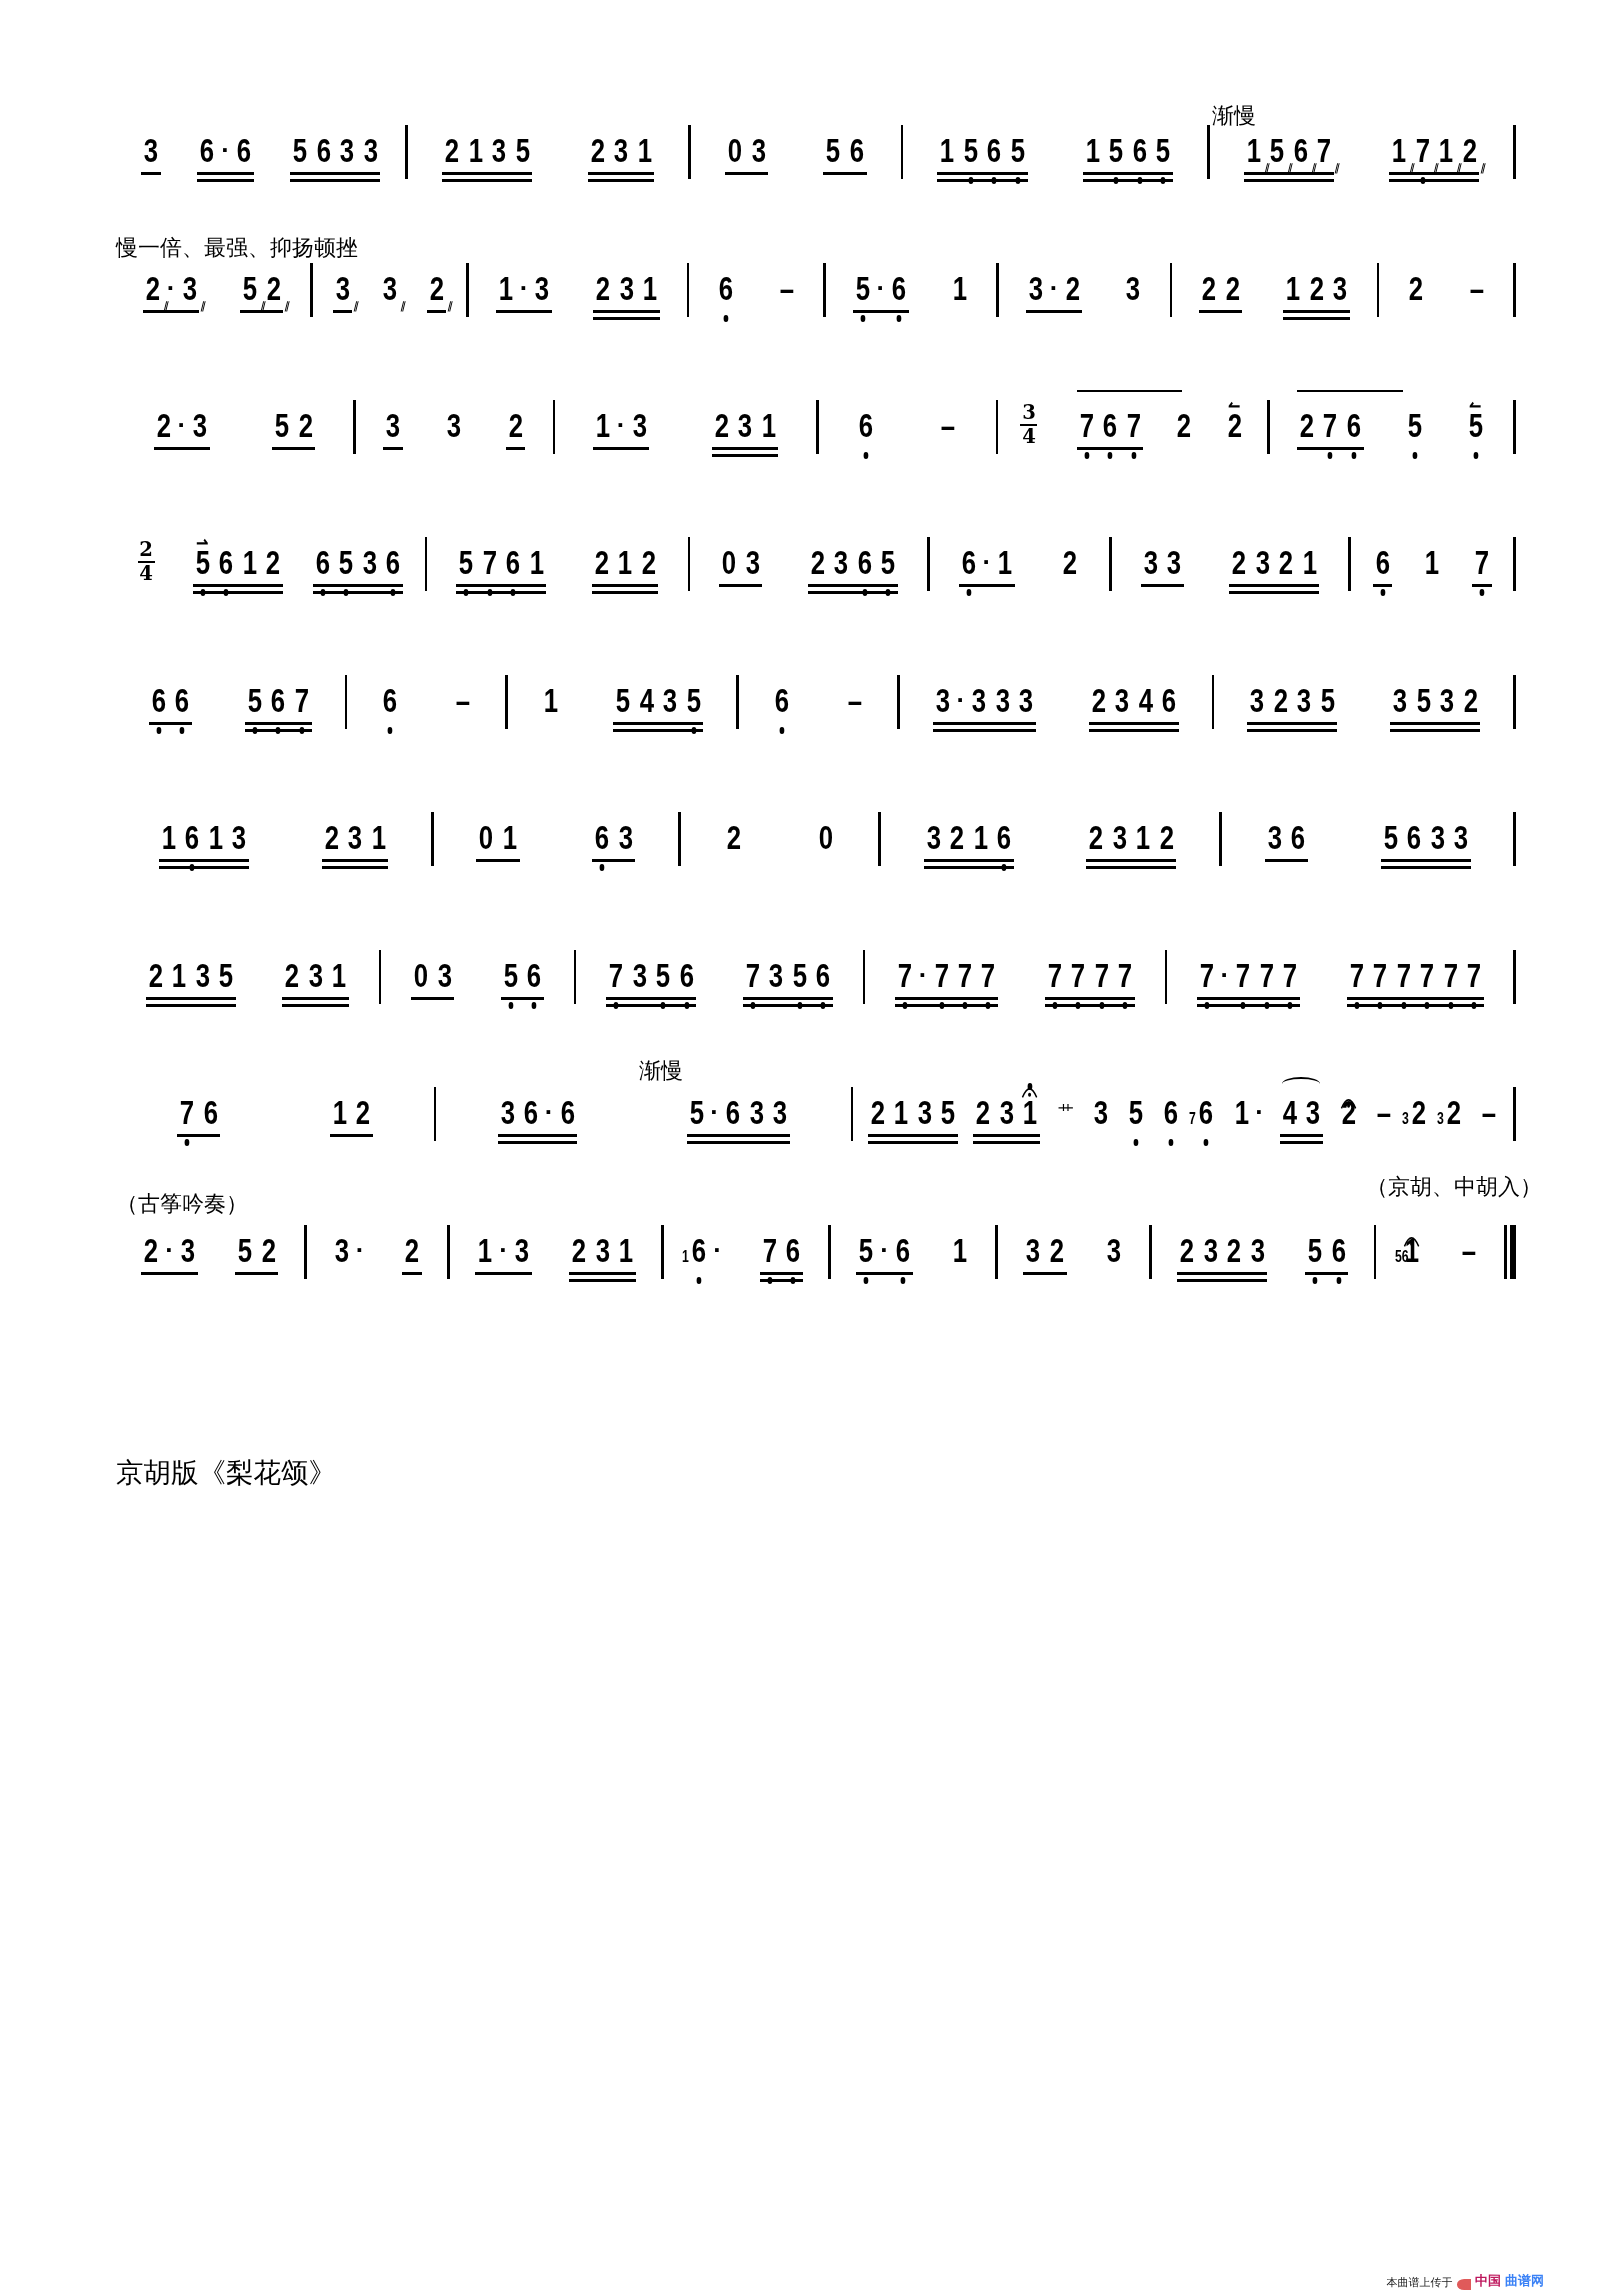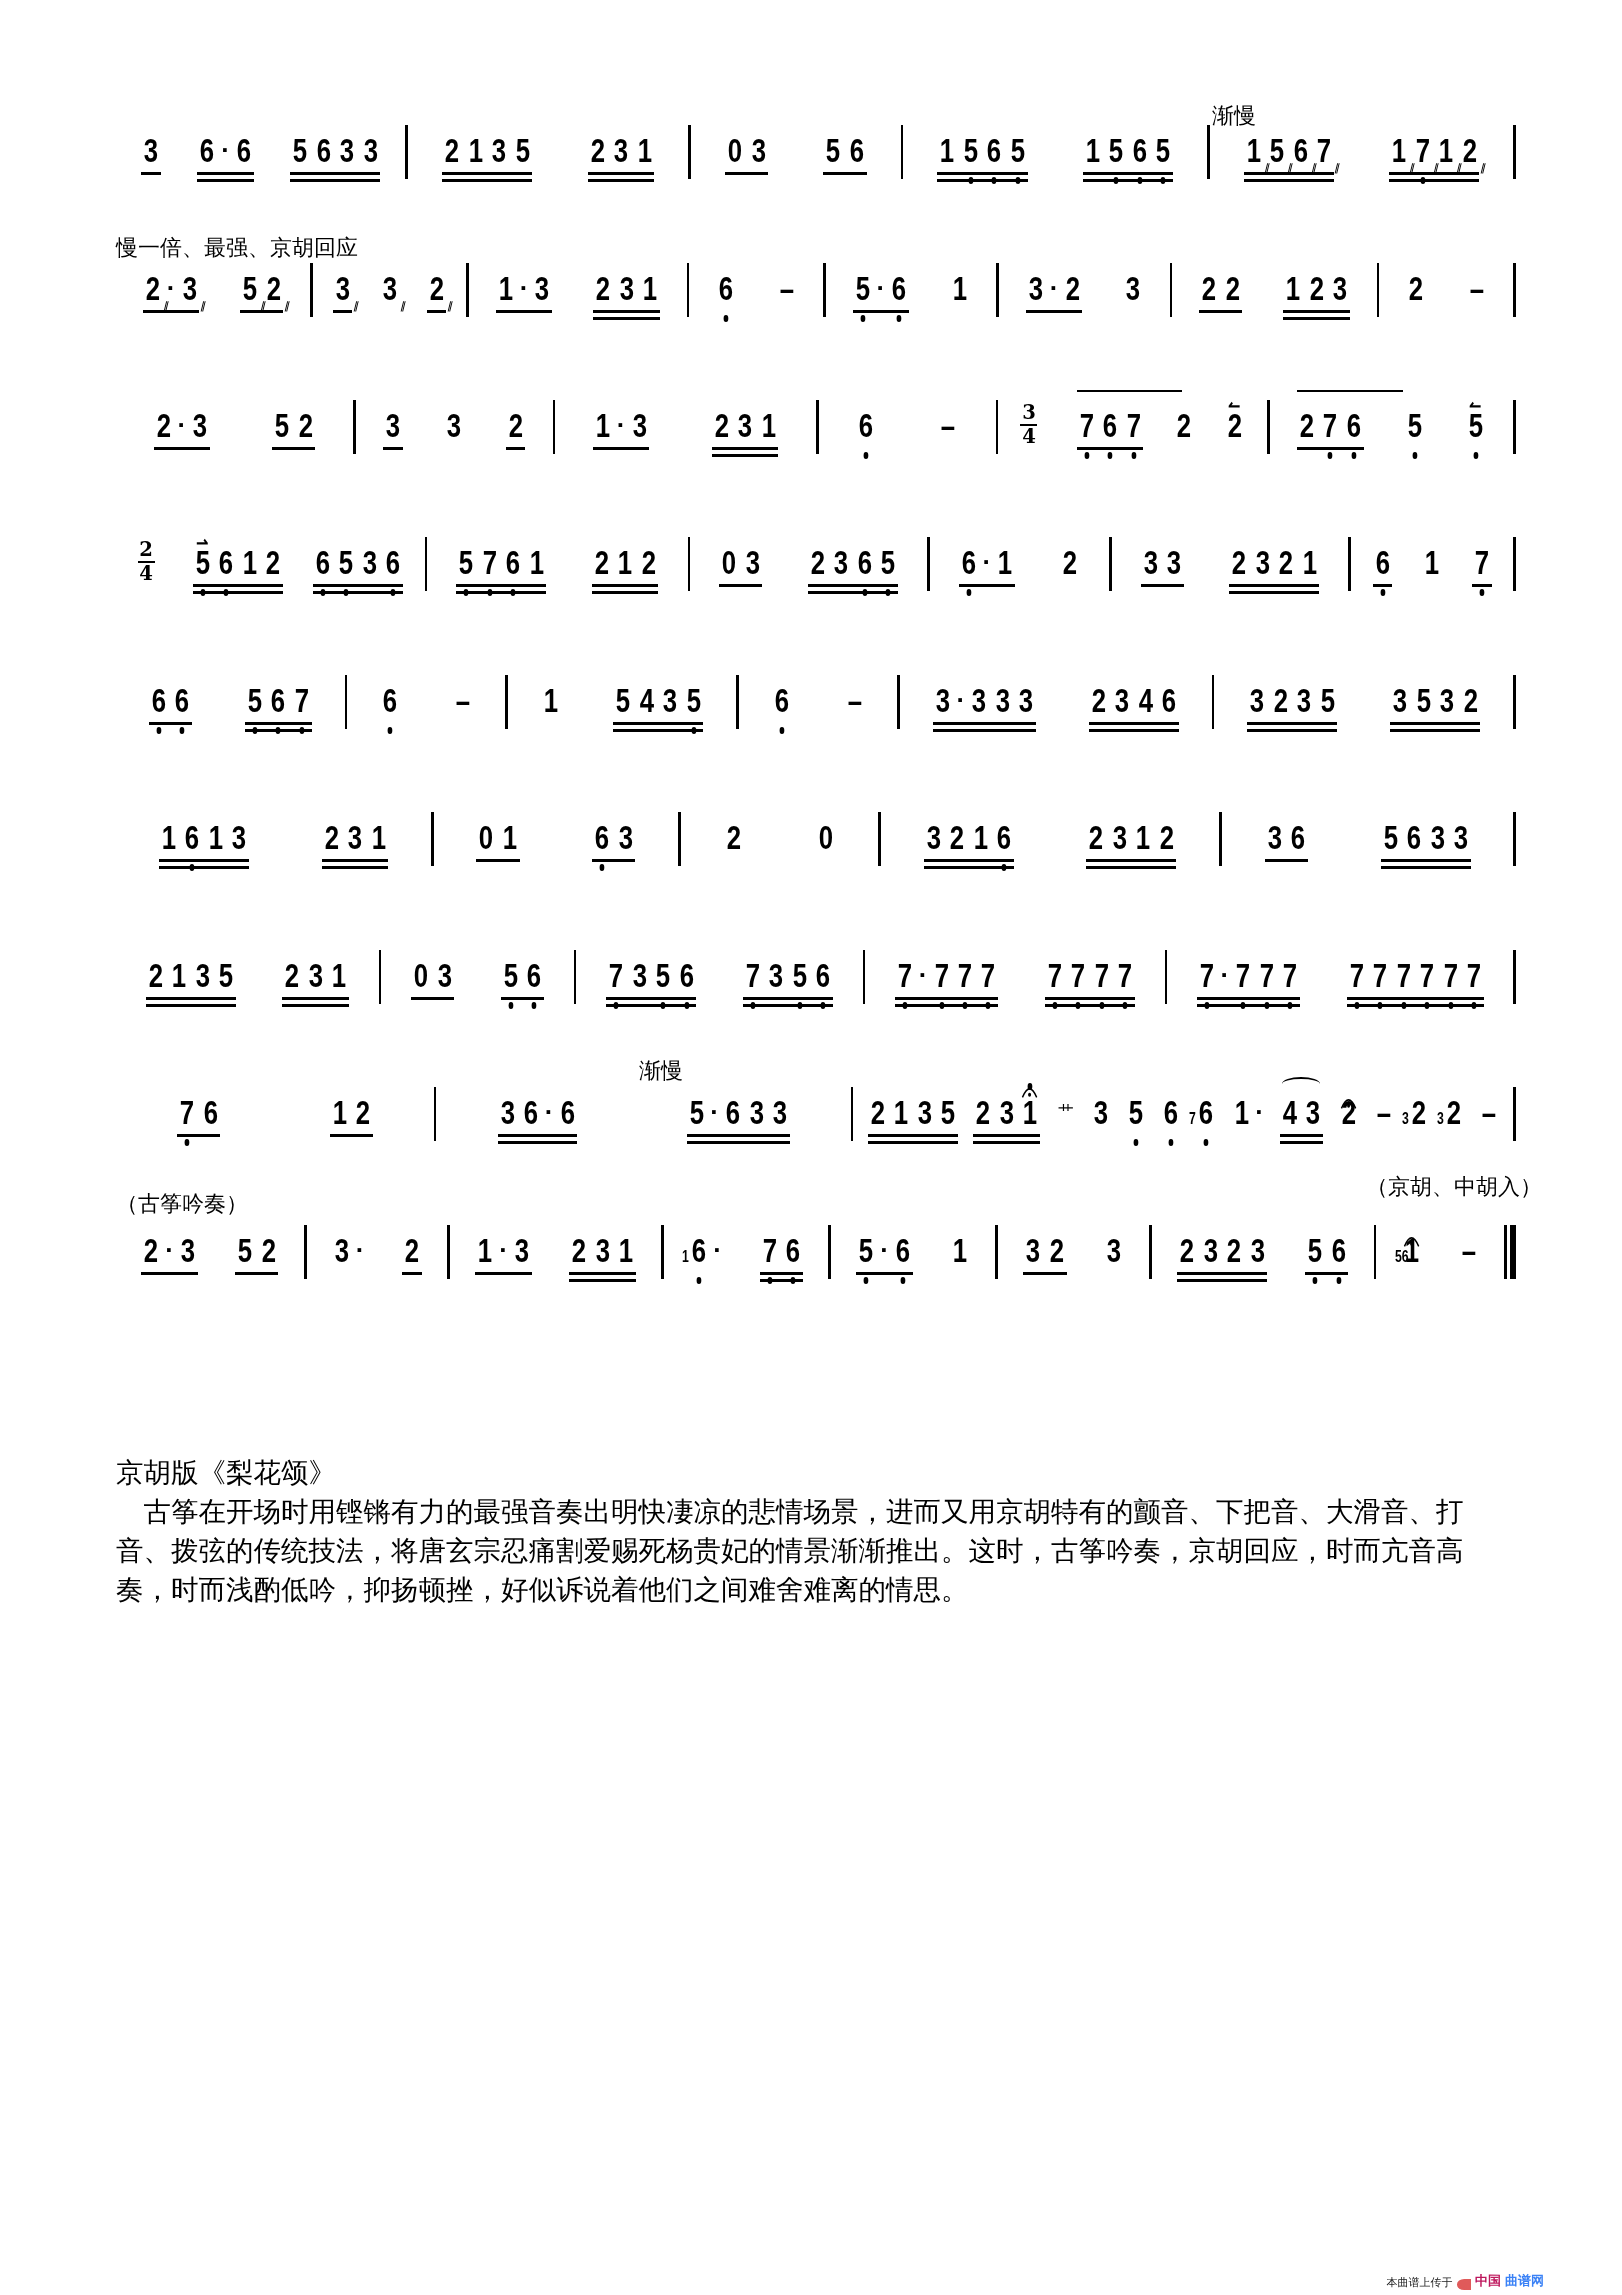--- a/index.html
+++ b/index.html
@@ -169,21 +169,21 @@
                 <span class="note">2<span class="trem">⫽</span></span>
               </div>
               <div class="ul"></div>
               <div class="ul2"></div>
             </div>
           </div>
           <div class="barline"></div>
         </div>
       </div>
       <div class="score-row" style="top: 249px;">
-        <div class="row-annot" style="left: 0px; top: -15.7px;">慢一倍、最强、京胡回应</div>
+        <div class="row-annot" style="left: 0px; top: -15.7px;">慢一倍、最强、抑扬顿挫</div>
         <div class="measures">
           <div class="measure">
             <div class="group">
               <div class="notes">
                 <span class="note">2<span class="trem">⫽</span></span>
                 <span class="aug">·</span>
                 <span class="note">3<span class="trem">⫽</span></span>
               </div>
               <div class="ul"></div>
             </div>
@@ -1177,21 +1177,20 @@
               </div>
             </div>
           </div>
           <div class="barline final"></div>
         </div>
       </div>
     </div>
 
   <div class="text-block">
     <p class="title">京胡版《梨花颂》</p>
-    <p class="indent1">古筝在开场时用铿锵有力的最强音奏出明快凄凉的悲情场景，进而又用京胡特有的颤音、下把音、大滑音、打音、拨弦的传统技法，将唐玄宗忍痛割爱赐死杨贵妃的情景渐渐推出。这时，古筝吟奏，京胡回应，时而亢音高奏，时而浅酌低吟，抑扬顿挫，好似诉说着他们之间难舍难离的情思。</p>
   </div>
 
   <div class="footer">
     <span>本曲谱上传于</span>
     <span class="logo-mark" style="background: rgb(224, 90, 90);"></span>
     <span class="brand-a">中国</span>
     <span class="brand-b" style="color: #3b82f6; margin-top: 15px;">曲谱网</span>
   </div>
 </div>
 

